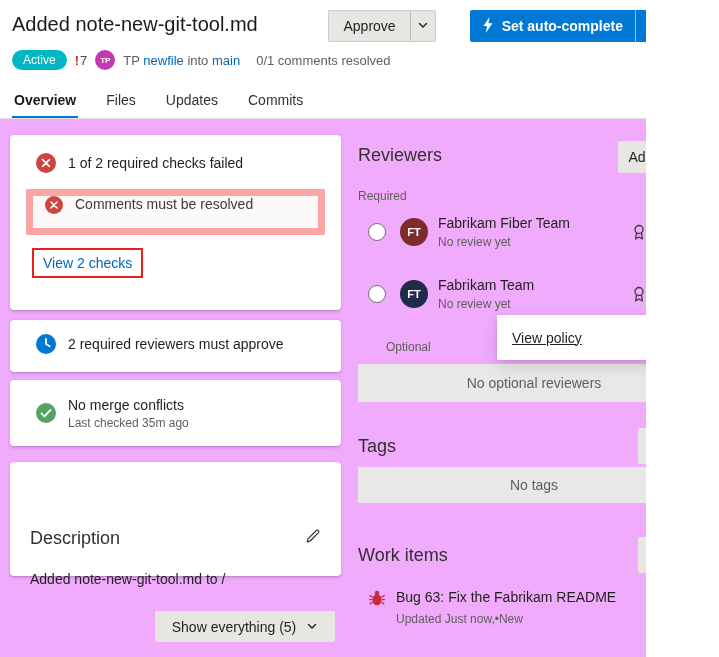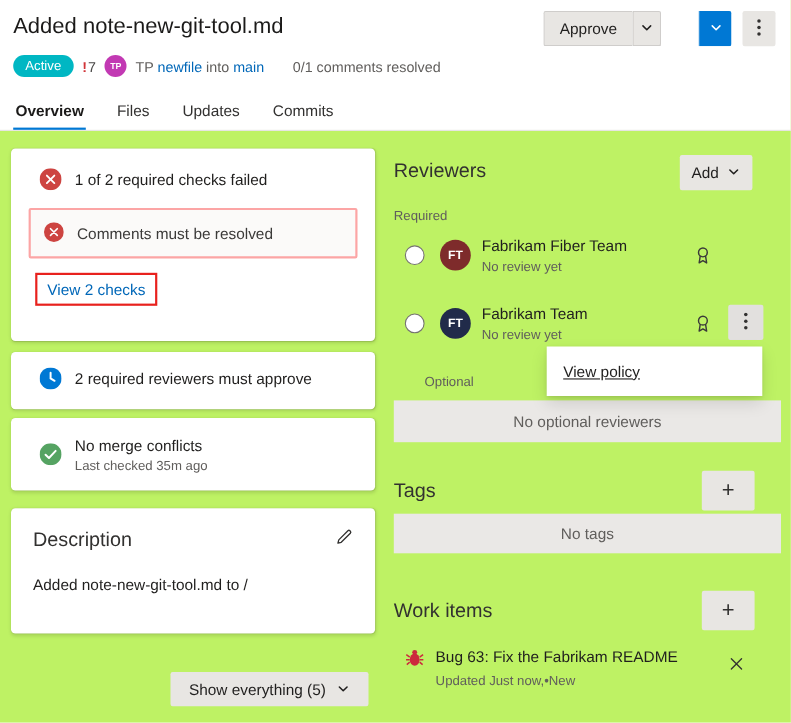--- a/index.html
+++ b/index.html
@@ -1,17 +1,17 @@
 <!DOCTYPE html>
 <html><head>
 <meta charset="utf-8">
 <style>
   html,body{margin:0;padding:0;background:#fff;}
   body{font-family:"Liberation Sans",sans-serif;}
-  .page{position:relative;width:719px;height:657px;background:#bef264;overflow:hidden;color:#201f1e;font-size:14px;}
+  .page{position:relative;width:646px;height:657px;background:#f0abfc;overflow:hidden;color:#201f1e;font-size:14px;}
 
   
   .header-area{position:absolute;top:0;left:0;width:719px;height:118px;background:#fff;border-bottom:1px solid #e4e3e2;}
   .pr-title{position:absolute;left:12px;top:13px;font-size:20px;font-weight:400;color:#1b1a19;margin:0;}
   .actions{position:absolute;top:10px;right:14px;display:flex;height:32px;align-items:stretch;}
   .split{display:flex;}
   .btn{display:flex;align-items:center;justify-content:center;font-size:14px;cursor:pointer;border:none;background:none;font-family:inherit;color:#201f1e;padding:0;}
   .approve{margin-right:34px;}
   .approve .btn-main{padding:0 14px;background:#e8e6e3;border:1px solid #cfcdcb;border-right:none;border-radius:2px 0 0 2px;}
   .approve .btn-arrow{width:26px;background:#e8e6e3;border:1px solid #cfcdcb;border-left:1px solid #bcbab7;border-radius:0 2px 2px 0;}
@@ -20,40 +20,40 @@
   .ac .btn-arrow{width:30px;background:#0078d4;color:#fff;border-left:1px solid rgba(255,255,255,.55);border-radius:0 2px 2px 0;}
   .more-btn{width:30px;background:#e8e6e3;border-radius:2px;color:#323130;}
 
   
   .meta{position:absolute;left:12px;top:50px;display:flex;align-items:center;gap:8px;font-size:13px;color:#605e5c;}
   .badge{background:#00b7c3;color:#fff;font-size:12px;line-height:20px;padding:0 11px;border-radius:10px;}
   .alert-mark{color:#d13438;font-weight:700;margin-right:1px;}
   .alert-count{color:#494847;}
   .avatar20{width:20px;height:20px;border-radius:50%;background:#c239b3;color:#fff;font-size:8px;font-weight:700;display:flex;align-items:center;justify-content:center;}
   .branch a{color:#0067b8;text-decoration:none;cursor:pointer;}
-  .comments-resolved{margin-left:18px;}
+  .comments-resolved{margin-left:8px;}
 
   
   .tabs{position:absolute;left:12px;top:88px;display:flex;gap:26px;}
   .tab{font-size:14px;color:#323130;padding:4px 2px 8px;cursor:pointer;text-decoration:none;}
   .tab.active{font-weight:700;color:#1b1a19;border-bottom:2px solid #0078d4;}
 
   
   .card{position:absolute;left:10px;width:331px;background:#fff;border-radius:4px;
         box-shadow:0 1.6px 3.6px rgba(0,0,0,.132),0 .3px .9px rgba(0,0,0,.108);}
   .card-checks{top:135px;height:175px;padding:18px 16px;box-sizing:border-box;}
   .status-row{display:flex;align-items:center;gap:12px;padding-left:10px;color:#201f1e;}
-  .inner-box{margin-top:16px;border:2px solid #fca5a5;background:#fbfaf9;height:46px;display:flex;align-items:center;gap:12px;padding:0 12px;border-radius:2px;color:#3b3a39;box-sizing:border-box;}
+  .inner-box{margin-top:16px;border:7px solid #fca5a5;background:#fbfaf9;height:46px;display:flex;align-items:flex-start;gap:12px;padding:0 12px;border-radius:2px;color:#3b3a39;box-sizing:border-box;}
   .annotation{display:inline-block;margin:13px 0 0 6px;border:2px solid #e8211d;padding:5px 9px;}
   .view-link{color:#0067b8;text-decoration:none;cursor:pointer;}
   .card-reviewcheck{top:320px;height:52px;display:flex;align-items:center;gap:12px;padding:0 16px 4px 26px;box-sizing:border-box;}
   .card-merge{top:380px;height:66px;display:flex;align-items:center;gap:12px;padding:0 16px 0 26px;box-sizing:border-box;}
   .merge-sub{font-size:12px;color:#605e5c;margin-top:3px;}
   .card-desc{top:462px;height:114px;padding:18px 20px;box-sizing:border-box;}
-  .desc-head{display:flex;justify-content:space-between;align-items:flex-end;font-size:18px;color:#323130;}
+  .desc-head{display:flex;justify-content:space-between;align-items:flex-end;font-size:18px;color:#323130;margin-top:48px;}
   .edit-btn{cursor:pointer;display:flex;align-items:center;}
   .desc-body{margin-top:22px;color:#201f1e;}
   .show-btn{position:absolute;left:155px;top:611px;width:180px;height:31px;background:#e8e6e3;display:flex;align-items:center;justify-content:center;gap:10px;font-size:14px;border-radius:2px;cursor:pointer;color:#201f1e;}
   .icon20{width:20px;height:20px;flex:none;display:block;}
 
   
   .rightcol{position:absolute;left:358px;top:117px;width:352px;height:540px;}
   .sec-head{position:absolute;font-size:18px;color:#323130;font-weight:400;margin:0;}
   .h-reviewers{top:28px;left:0;}
   .add-btn{position:absolute;top:24px;right:26px;height:32px;width:66px;background:#e8e6e3;display:flex;align-items:center;justify-content:center;gap:8px;font-size:14px;border-radius:2px;cursor:pointer;color:#201f1e;}
@@ -101,20 +101,28 @@
         <button class="btn btn-arrow">
           <span>
             <svg width="12" height="12" viewBox="0 0 12 12">
                 <path d="M2.5 4.5 L6 8 L9.5 4.5" fill="none" stroke="currentColor" stroke-width="1.4" stroke-linecap="round" stroke-linejoin="round"></path>
               </svg>
           </span>
         </button>
       </div>
 
       <div class="split ac">
+        <button class="btn btn-main">
+          <span>
+            <svg width="12" height="16" viewBox="0 0 12 16">
+                <path d="M7.5 0 L1.5 9 H5 L3.8 16 L10.5 6.2 H6.5 Z" fill="#ffffff"></path>
+              </svg>
+          </span>
+          <span>Set auto-complete</span>
+        </button>
         <button class="btn btn-arrow">
           <span>
             <svg width="12" height="12" viewBox="0 0 12 12">
                 <path d="M2.5 4.5 L6 8 L9.5 4.5" fill="none" stroke="currentColor" stroke-width="1.4" stroke-linecap="round" stroke-linejoin="round"></path>
               </svg>
           </span>
         </button>
       </div>
 
       <button class="btn more-btn">

